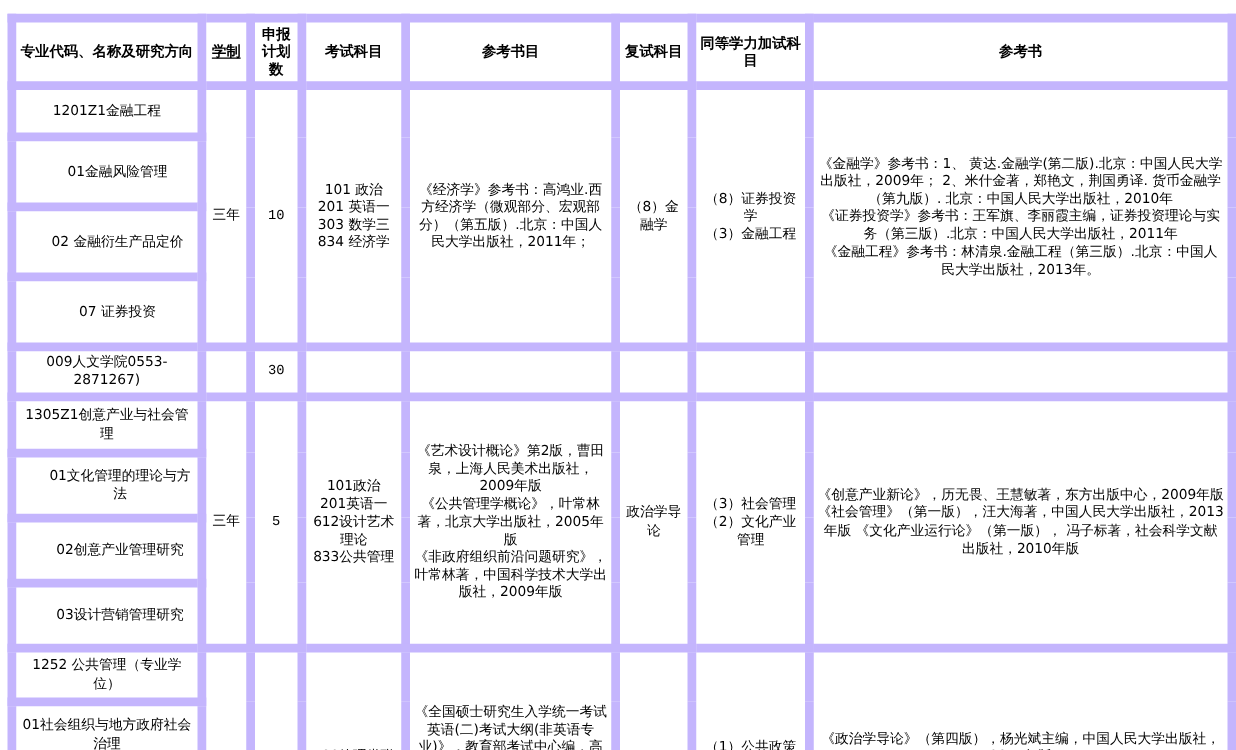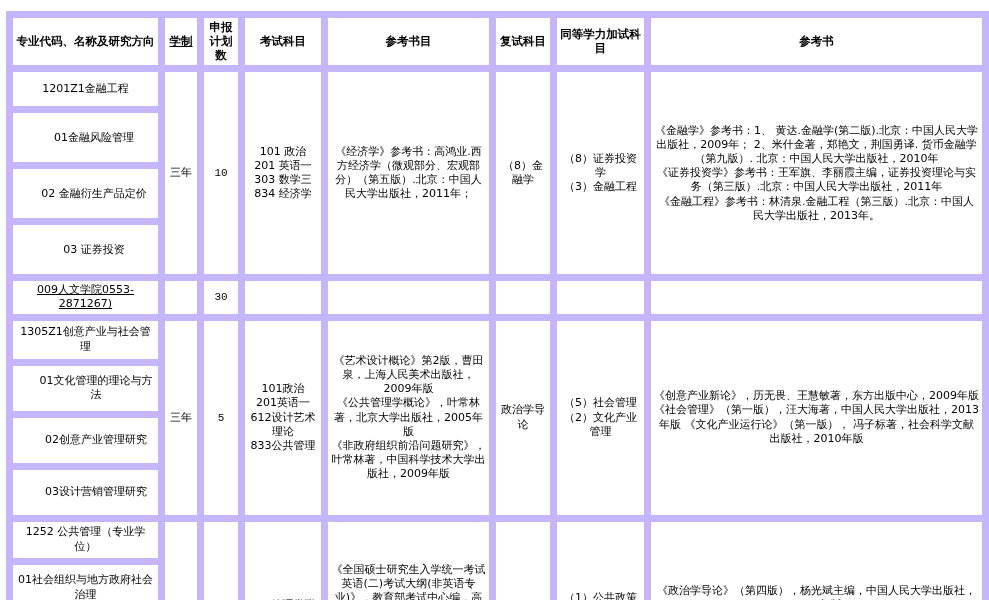--- a/index.html
+++ b/index.html
@@ -107,21 +107,20 @@
     font-size: 11px;
     line-height: 1.32;
     white-space: pre-line;
     padding-left: 5px;
     padding-right: 4px;
   }
   td.college-row {
     font-weight: bold;
     font-size: 11.5px;
     padding-left: 5px;
-    text-decoration: underline;
   }
   td.blank { }
 
   
   tr.r-h1 td { height: 30px; }
   tr.r-dir td { height: 45px; padding-left: 20px; }
   tr.r-college td { height: 22px; }
   tr.r-h2 td { height: 34px; }
   tr.r-dir2 td { height: 41px; padding-left: 24px; }
   tr.r-h3 td { height: 32px; }
@@ -171,21 +170,21 @@
 《证券投资学》参考书：王军旗、李丽霞主编，证券投资理论与实务（第三版）.北京：中国人民大学出版社，2011年
 《金融工程》参考书：林清泉.金融工程（第三版）.北京：中国人民大学出版社，2013年。</td>
       </tr>
       <tr class="r-dir">
         <td class="major-dir">01金融风险管理</td>
       </tr>
       <tr class="r-dir">
         <td class="major-dir">02  金融衍生产品定价</td>
       </tr>
       <tr class="r-dir">
-        <td class="major-dir">03  证券投资</td>
+        <td class="major-dir">07  证券投资</td>
       </tr>
 
       <tr class="r-college">
         <td class="college-row">009人文学院0553-2871267)</td>
         <td class="blank"></td>
         <td class="ctr">30</td>
         <td class="blank"></td>
         <td class="blank"></td>
         <td class="blank"></td>
         <td class="blank"></td>
@@ -197,21 +196,21 @@
         <td class="ctr" rowspan="4">三年</td>
         <td class="ctr" rowspan="4">5</td>
         <td class="subject-list" rowspan="4">101政治
 201英语一
 612设计艺术理论
 833公共管理</td>
         <td class="books" rowspan="4">《艺术设计概论》第2版，曹田泉，上海人民美术出版社，2009年版
 《公共管理学概论》，叶常林著，北京大学出版社，2005年版
 《非政府组织前沿问题研究》，叶常林著，中国科学技术大学出版社，2009年版</td>
         <td class="retest" rowspan="4">政治学导论</td>
-        <td class="extra" rowspan="4">（5）社会管理
+        <td class="extra" rowspan="4">（3）社会管理
 （2）文化产业管理</td>
         <td class="books-wide" rowspan="4">《创意产业新论》，历无畏、王慧敏著，东方出版中心，2009年版
 《社会管理》（第一版），汪大海著，中国人民大学出版社，2013年版                              《文化产业运行论》（第一版），  冯子标著，社会科学文献出版社，2010年版</td>
       </tr>
       <tr class="r-dir2">
         <td class="major-dir">01文化管理的理论与方法</td>
       </tr>
       <tr class="r-dir2">
         <td class="major-dir">02创意产业管理研究</td>
       </tr>

